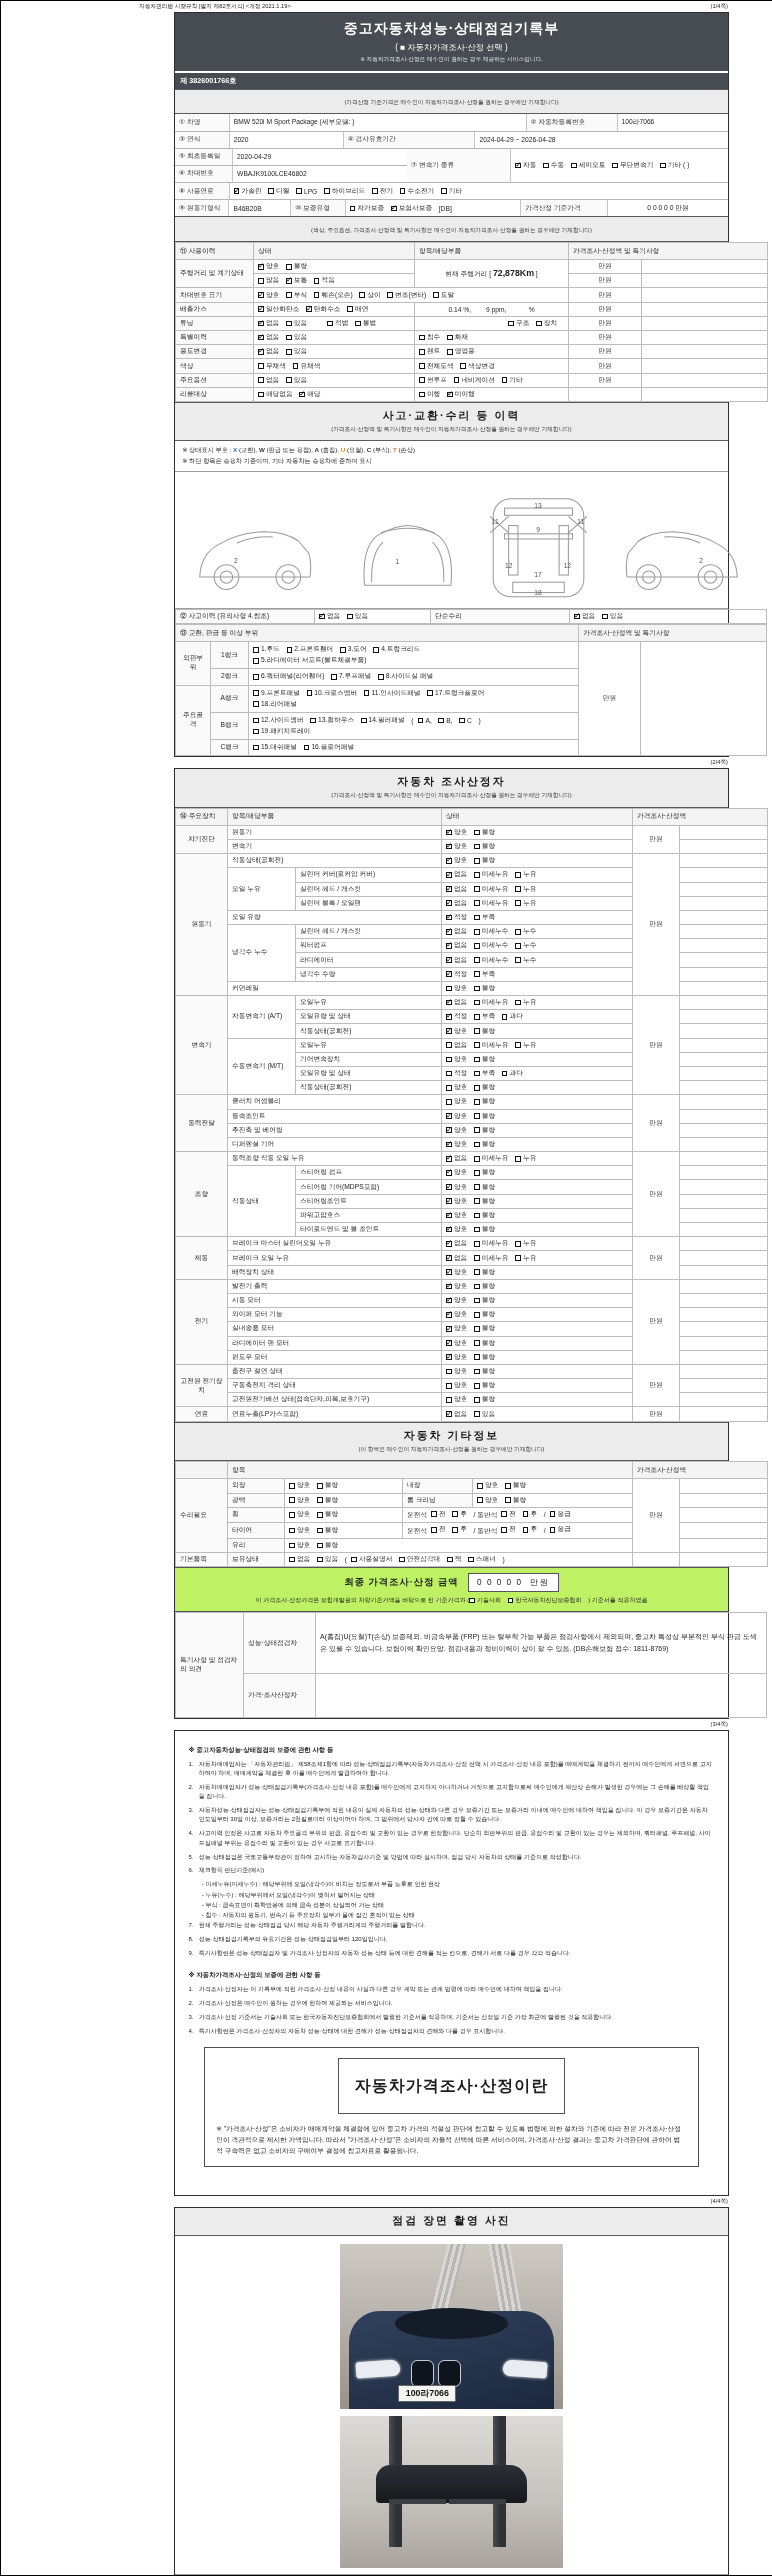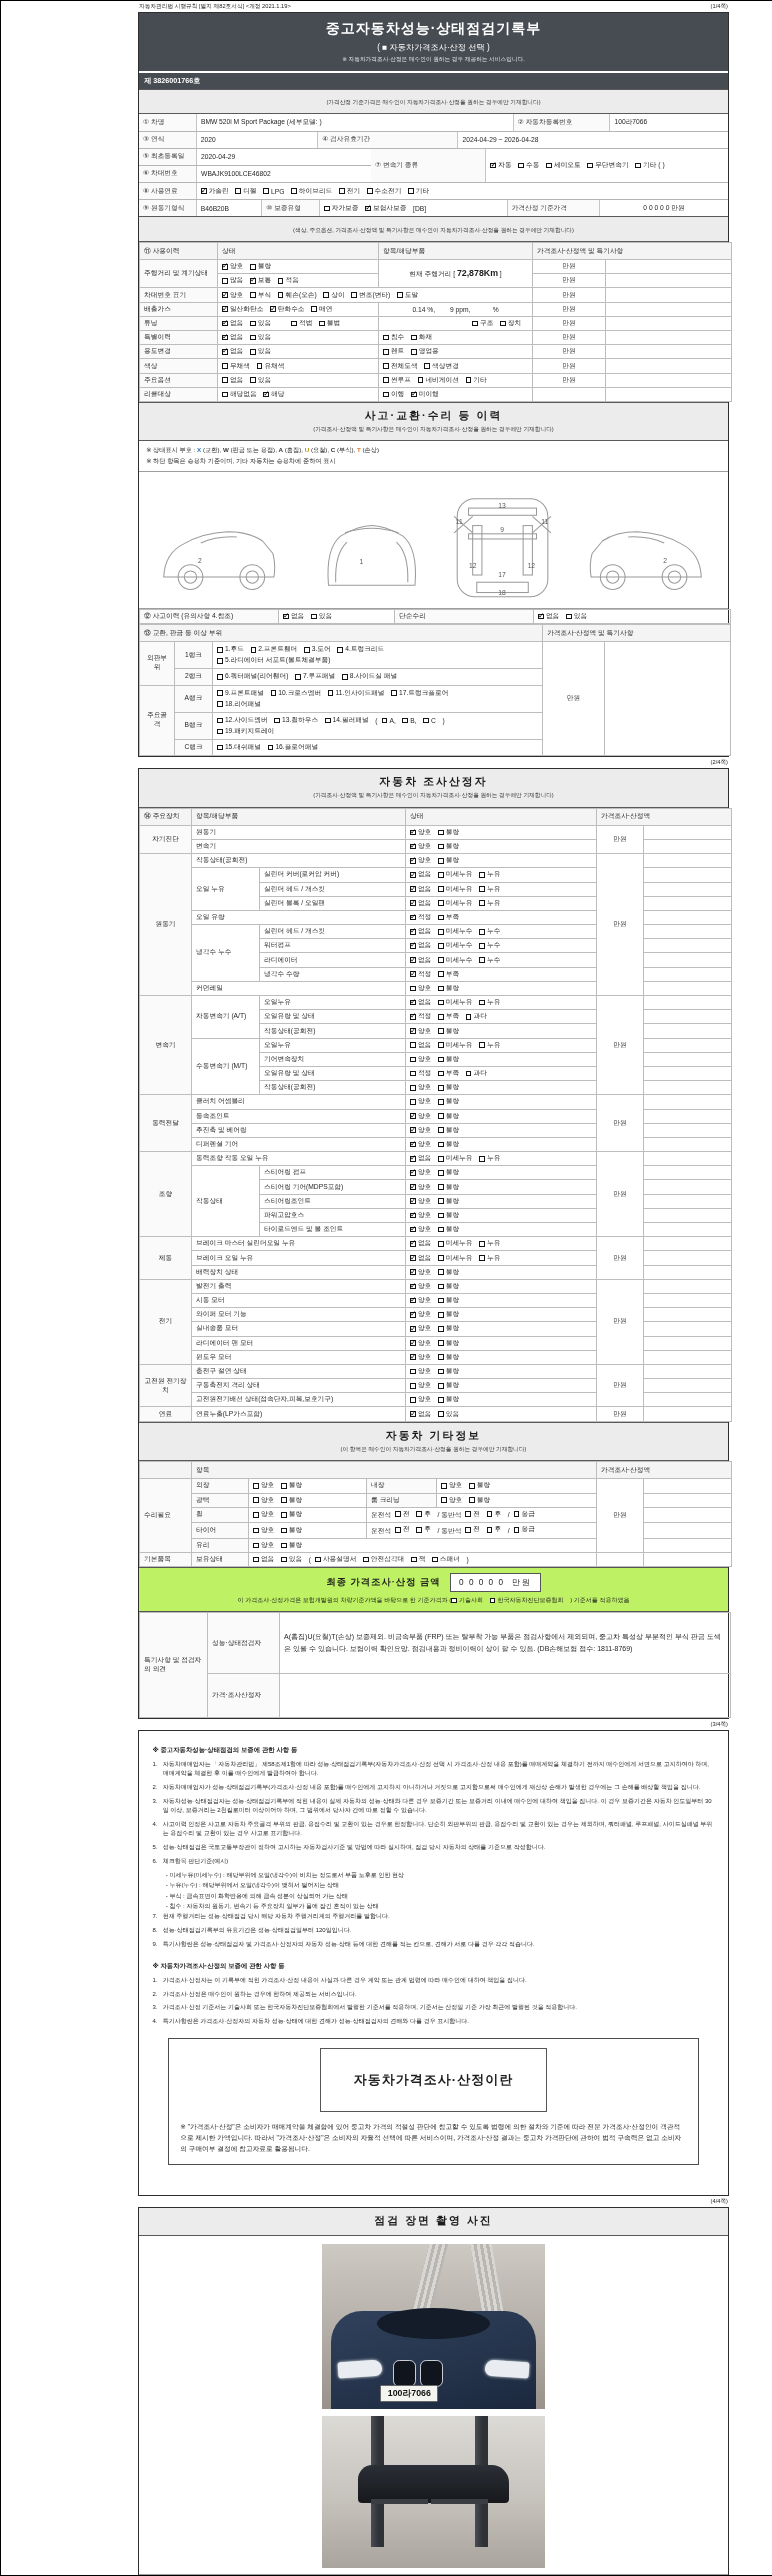--- a/index.html
+++ b/index.html
@@ -1,21 +1,21 @@
 <!DOCTYPE html>
 <html style="font-size:8.2px"><head>
 <meta charset="utf-8">
 <style>
   * { box-sizing: border-box; margin:0; padding:0; }
   body { background:#ffffff; font-family:"Liberation Sans","DejaVu Sans",sans-serif; color:#1d1d1d; }
   .canvas { width:773px; height:2576px; overflow:hidden; border:0.5px solid #000; position:relative; background:#fff; }
   .doc { width:591px; margin-left:137px; }
   .topline { display:flex; justify-content:space-between; font-size:5.7px; color:#222; padding:2.1px 1px 1px 1px; }
   .pgmark { text-align:right; font-size:5.7px; padding:1.5px 1px; }
-  .pageframe { border:1.5px solid #2e2e2e; background:#fff; }
+  .pageframe { border:1.5px solid #2e2e2e; background:#fff;margin-left:36px; }
   
   .titlebox { background:#474b52; color:#fff; text-align:center; padding:7.2px 0 6.2px 0; border-bottom:2.1px solid #fff; }
   .titlebox .t1 { font-size:14px; font-weight:bold; letter-spacing:1px; }
   .titlebox .t2 { font-size:8.2px; margin-top:4.1px; }
   .titlebox .t3 { font-size:5.7px; margin-top:3.1px; color:#e8e8e8; }
   .docbar { background:#474b52; color:#fff; font-size:7.2px; font-weight:bold; padding:3.1px 5.2px; }
   
   .sechead { border:1px solid #5a5a5a; border-left:none; border-right:none; background:#ececec; text-align:center; padding:6.2px 0; }
   .sechead .h1 { font-size:10.8px; font-weight:bold; letter-spacing:2.1px; }
   .sechead .h2 { font-size:5.7px; margin-top:3.1px; color:#333; }
@@ -46,21 +46,21 @@
   .legend .code { font-weight:bold; }
   .legend2 { font-size:6.2px; padding:1px 7.2px 4.6px 7.2px; border-bottom:0.5px solid #9e9e9e; }
   .diagramwrap { padding:4.1px 0 2.1px 0; border-bottom:0.5px solid #9e9e9e; }
   
   .nbody { padding:8.2px 13.4px 10.3px 13.4px; font-size:6px; line-height:1.55; min-height:464px; }
   .ntitle { font-size:6.4px; font-weight:bold; margin:5.2px 0 5.2px 0; }
   .nitem { display:flex; margin-bottom:4.6px; }
   .nno { width:10.3px; flex:none; }
   .nsub { margin:1px 0 1px 13.4px; color:#222; }
   .nbox { border:1px solid #4d4d4d; margin:11.3px 15.5px 3.1px 15.5px; padding:9.3px 11.3px 10.3px 11.3px; }
-  .nboxtitle { border:0.5px solid #555; width:227px; margin:0 auto 8.2px auto; text-align:center; font-size:13px; font-weight:bold; letter-spacing:1px; padding:21px 0; }
+  .nboxtitle { border:0.5px solid #555; width:227px; margin:0 auto 8.2px auto; text-align:center; font-size:16px; font-weight:bold; letter-spacing:1px; padding:15px 0; }
   .nboxtext { font-size:6.7px; line-height:1.65; font-weight:500; }
   
   .photoarea { padding:8.2px 0 6.2px 0; display:flex; flex-direction:column; align-items:center; gap:7.2px; border-bottom:0.5px solid #9e9e9e; }
   .photo { position:relative; overflow:hidden; }
   .photo1 { width:223px; height:165px; background:linear-gradient(180deg,#cdc9c3 0%,#bab5ae 40%,#98928a 100%); }
   .duct { position:absolute; background:repeating-linear-gradient(90deg,#d9d7d3 0 3.1px,#b9b6b1 3.1px 6.2px); border-radius:5.2px; }
   .carbody { position:absolute; left:9.3px; right:9.3px; bottom:-20.6px; height:118px; border-radius:31px 31px 5.2px 5.2px; background:linear-gradient(165deg,#31415c 0%,#24334a 55%,#18243a 100%); }
   .windshield { position:absolute; left:46px; right:46px; top:-3.1px; height:31px; border-radius:50%; background:#141c2a; }
   .kidney { position:absolute; top:49px; width:23px; height:27px; background:#10151d; border:1.5px solid #c9ced6; border-radius:6.2px; }
   .headlight { position:absolute; top:50px; width:44px; height:15.5px; background:#e9edf2; border-radius:3.1px 9.3px 7.2px 3.1px; box-shadow:0 0 3.1px #fff; }

